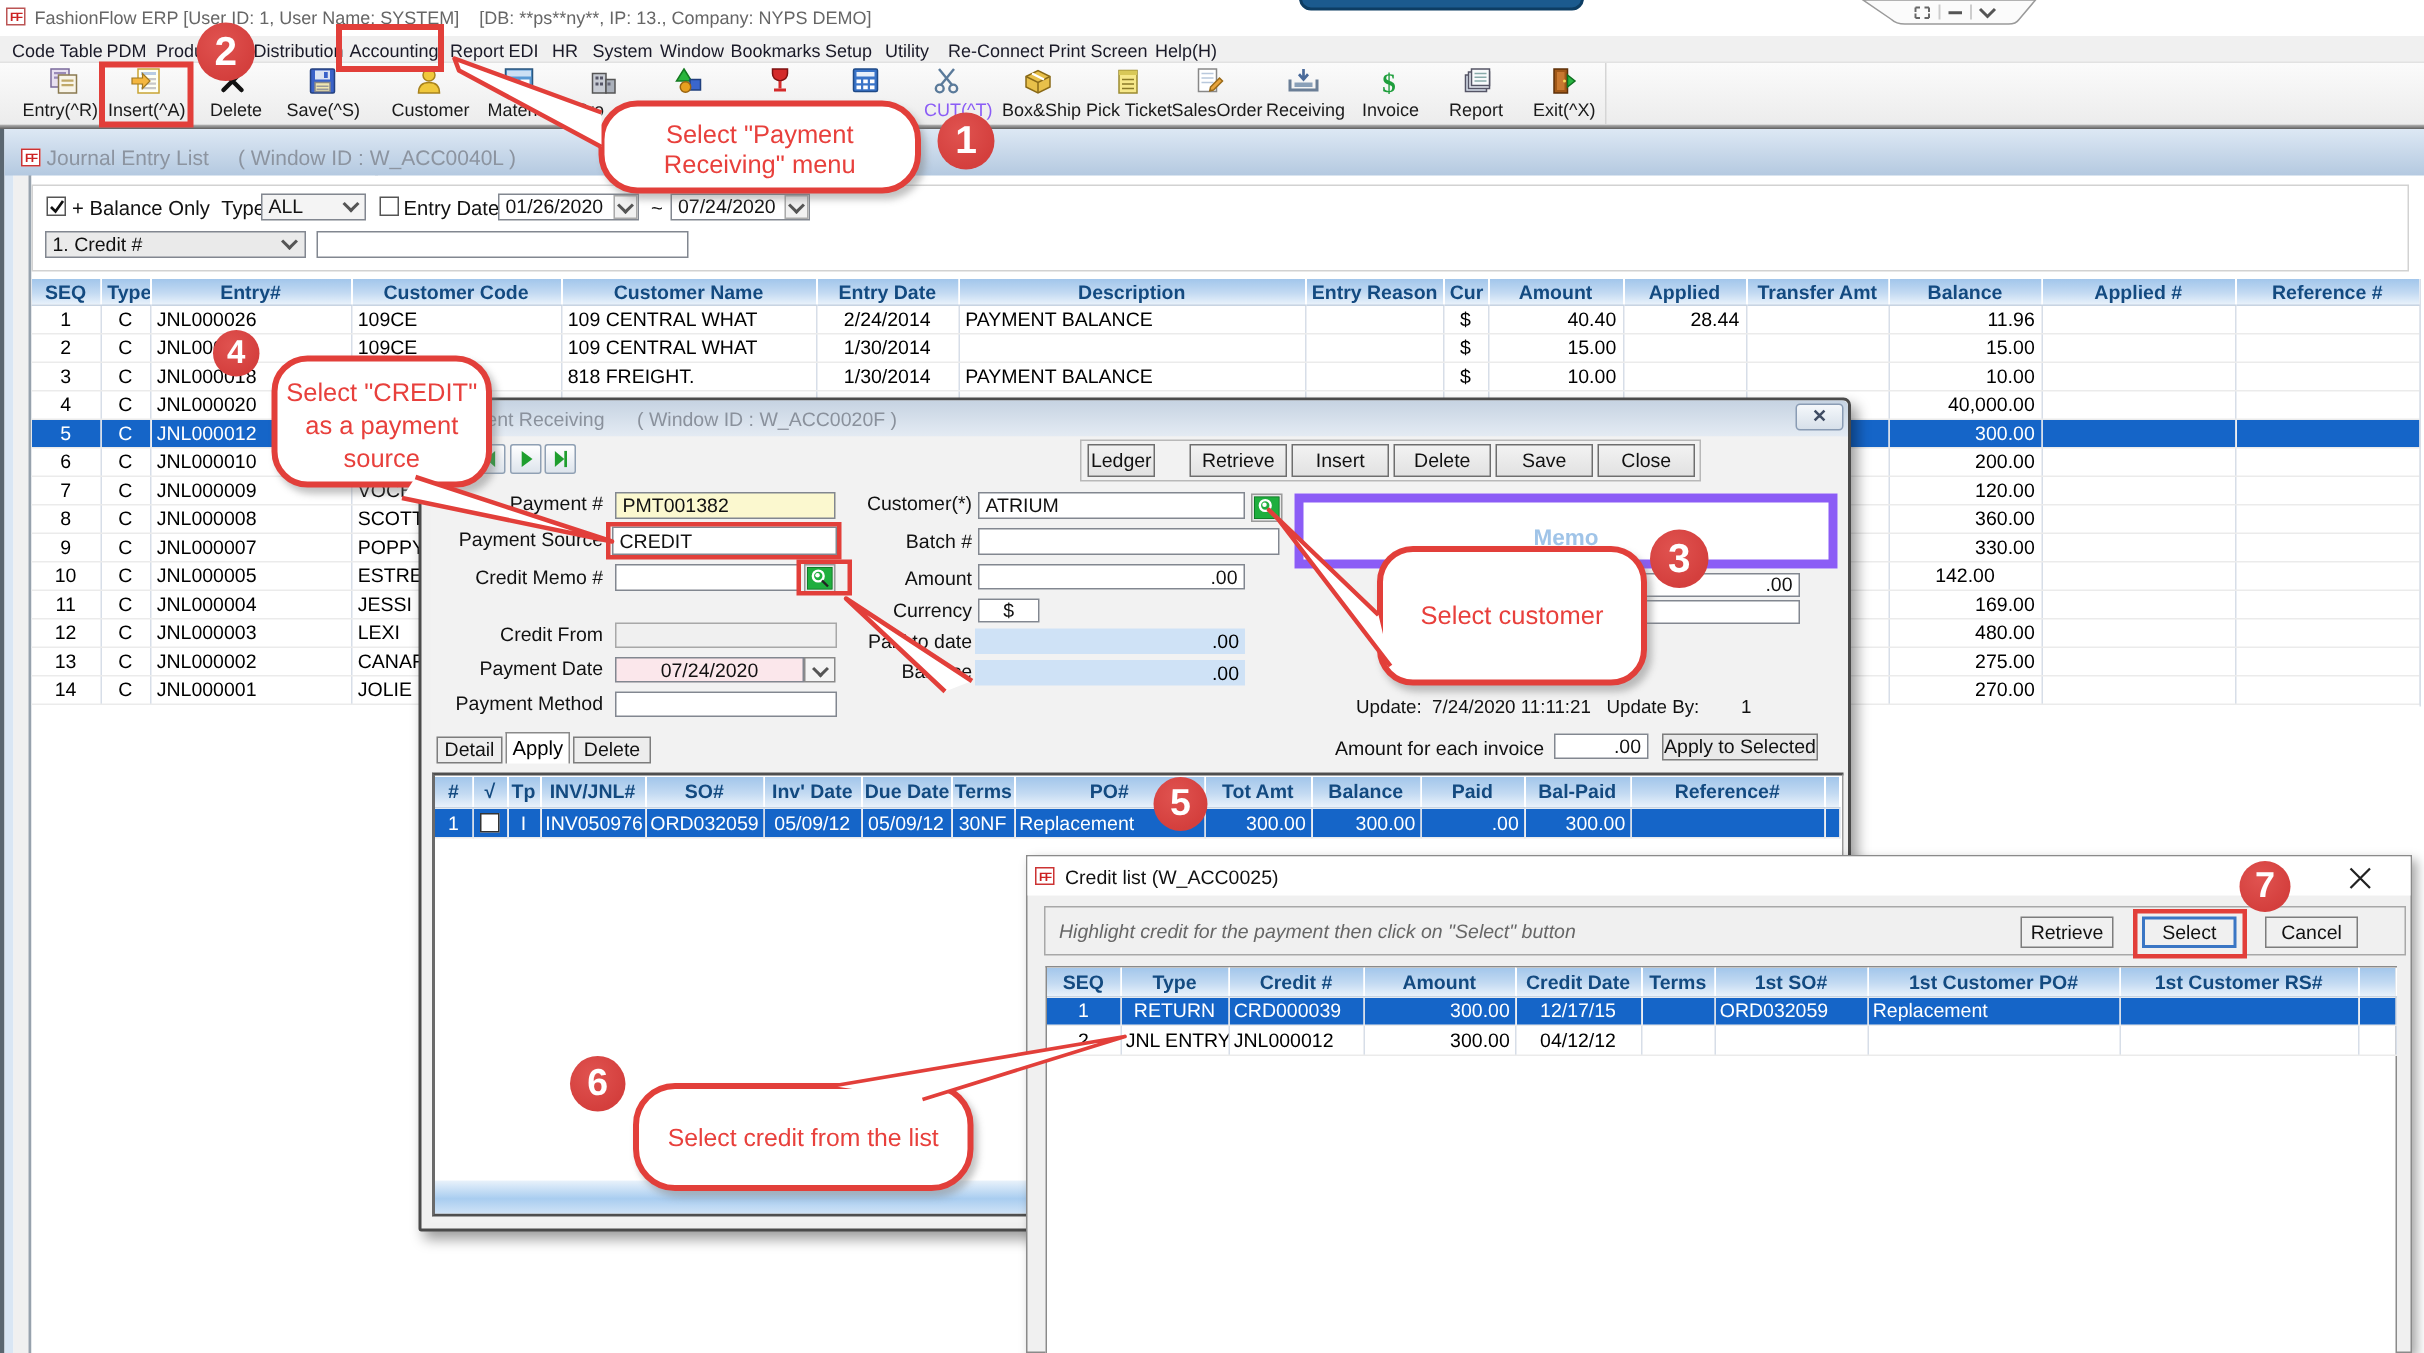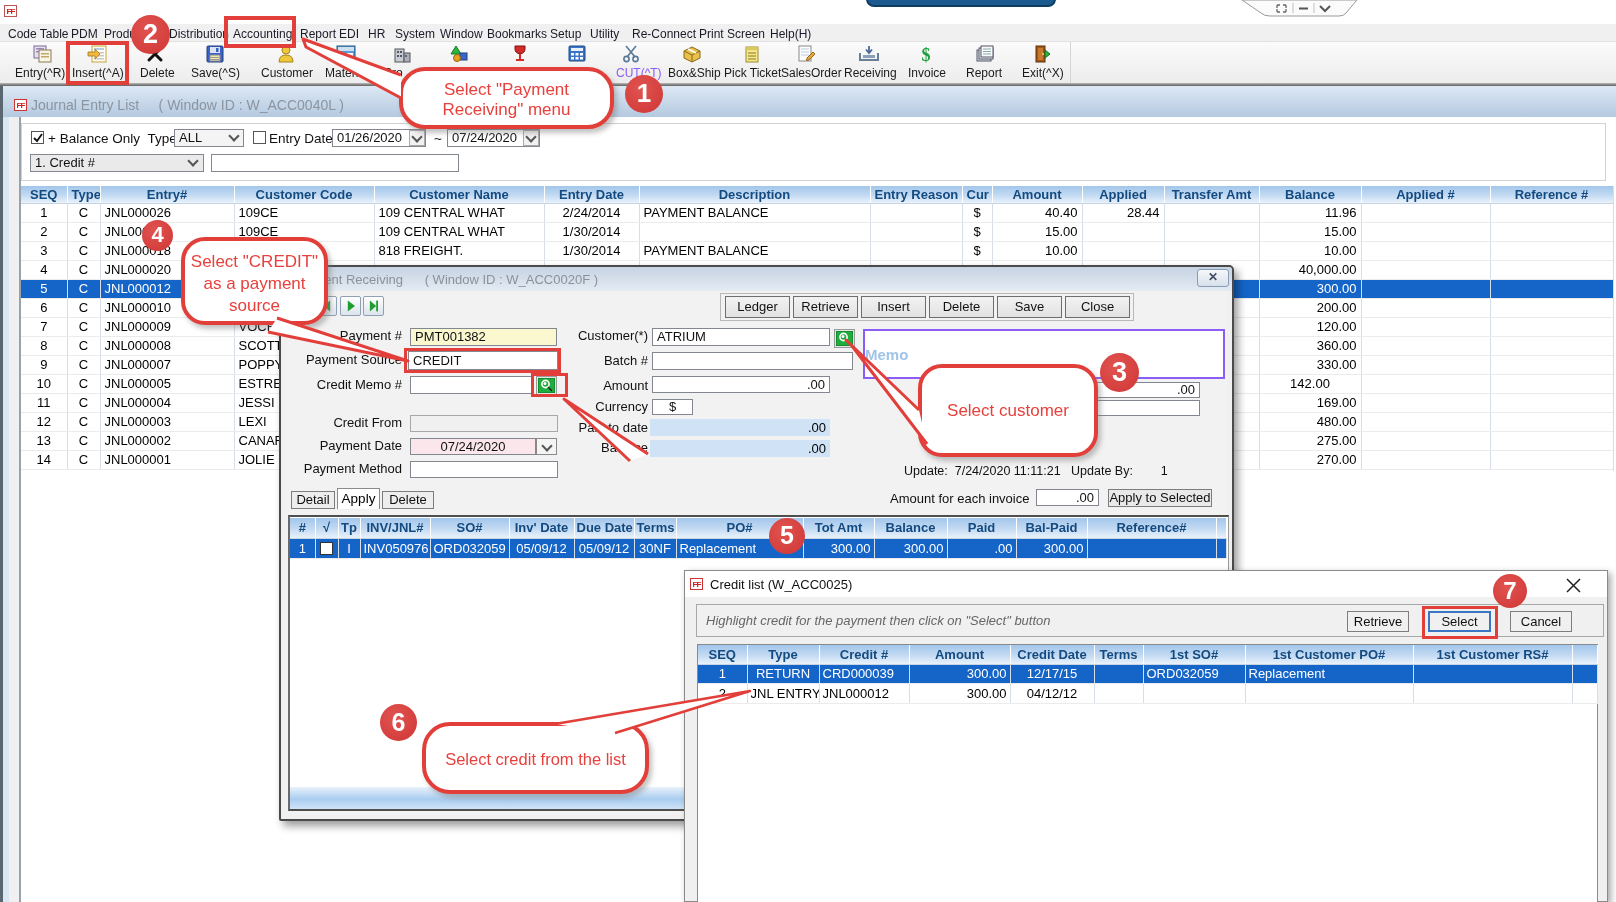--- a/index.html
+++ b/index.html
@@ -20,20 +20,21 @@
 table.grid td{overflow:hidden;white-space:nowrap;border-right:1px solid #d7dee8;border-bottom:1px solid #ebebeb;padding:0 4px;height:18px}
 table.grid .hd td{background:linear-gradient(#a2c6eb,#c3daf2 55%,#e9f2fb);color:#134a80;font-weight:bold;text-align:center;border-right:1px solid #fff;border-bottom:1px solid #c8d4e2;height:17px}
 .sel td{background:#1565c8;color:#fff}
 </style>
 </head>
 <body>
 <div id="page">
 
 <div class="ab" style="left:0;top:0;width:1616px;height:24px;background:#fff"></div>
 <div class="ab ff" style="left:4px;top:5px;width:13px;height:12px;line-height:11px;border-color:#b55;">FF</div>
+<div class="ab" style="left:23px;top:5px;font-size:12px;color:#666">FashionFlow ERP [User ID: 1, User Name: SYSTEM]&nbsp;&nbsp;&nbsp;&nbsp;[DB: **ps**ny**, IP: 13., Company: NYPS DEMO]</div>
 
 <div class="ab" style="left:866px;top:-12px;width:190px;height:19px;background:#1b5a8e;border:2px solid #0d3d63;border-radius:8px"></div>
 
 <svg class="ab" style="left:1240px;top:0" width="120" height="20" viewBox="0 0 120 20">
 <path d="M2,0 L117,0 L106,13 Q104,16 99,16 L30,16 Q24,16 21,13 Z" fill="#fbfbfb" stroke="#9a9a9a" stroke-width="1"></path>
 <g stroke="#666" stroke-width="1.3" fill="none">
 <path d="M37,5 l3,0 m-3,0 l0,3 M46,5 l-3,0 m3,0 l0,3 M37,12 l3,0 m-3,0 l0,-3 M46,12 l-3,0 m3,0 l0,-3"></path>
 <line x1="53" y1="3" x2="53" y2="13" stroke="#ccc"></line>
 <line x1="59" y1="8.5" x2="68" y2="8.5" stroke="#555" stroke-width="2"></line>
 <line x1="74" y1="3" x2="74" y2="13" stroke="#ccc"></line>
@@ -527,21 +528,21 @@
         <rect x="5" y="4" width="2" height="12" fill="#1e9e2e"></rect>
       </svg></div>
     <div class="mbtn" style="left:340px;top:296px;width:21px;height:20px;z-index:12"><svg width="19" height="18" viewBox="0 0 20 20">
         <path d="M7,4 L15,10 L7,16 Z" fill="#1e9e2e"></path>
       </svg></div>
     <div class="mbtn" style="left:363px;top:296px;width:21px;height:20px;z-index:12"><svg width="19" height="18" viewBox="0 0 20 20">
         <path d="M6,4 L13,10 L6,16 Z" fill="#1e9e2e"></path>
         <rect x="13" y="4" width="2" height="12" fill="#1e9e2e"></rect>
       </svg></div>
     <div class="ab" style="left:720px;top:293px;width:414px;height:28px;border:1px solid #b8b8b8;z-index:12"></div>
-    <div class="btn" style="left:725px;top:296px;width:65px;height:22px;line-height:20px;z-index:12;border-color:#6e6e6e;background:linear-gradient(#f2f2f2,#e2e2e2)">Ledger</div>
+    <div class="btn" style="left:725px;top:296px;width:45px;height:22px;line-height:20px;z-index:12;border-color:#6e6e6e;background:linear-gradient(#f2f2f2,#e2e2e2)">Ledger</div>
     <div class="btn" style="left:793px;top:296px;width:65px;height:22px;line-height:20px;z-index:12;border-color:#6e6e6e;background:linear-gradient(#f2f2f2,#e2e2e2)">Retrieve</div>
     <div class="btn" style="left:861px;top:296px;width:65px;height:22px;line-height:20px;z-index:12;border-color:#6e6e6e;background:linear-gradient(#f2f2f2,#e2e2e2)">Insert</div>
     <div class="btn" style="left:929px;top:296px;width:65px;height:22px;line-height:20px;z-index:12;border-color:#6e6e6e;background:linear-gradient(#f2f2f2,#e2e2e2)">Delete</div>
     <div class="btn" style="left:997px;top:296px;width:65px;height:22px;line-height:20px;z-index:12;border-color:#6e6e6e;background:linear-gradient(#f2f2f2,#e2e2e2)">Save</div>
     <div class="btn" style="left:1065px;top:296px;width:65px;height:22px;line-height:20px;z-index:12;border-color:#6e6e6e;background:linear-gradient(#f2f2f2,#e2e2e2)">Close</div>
     <div class="lbl" style="left:282px;top:328px;width:120px">Payment #</div>
     <div class="lbl" style="left:282px;top:352px;width:120px">Payment Source</div>
     <div class="lbl" style="left:282px;top:377px;width:120px">Credit Memo #</div>
     <div class="lbl" style="left:282px;top:415px;width:120px">Credit From</div>
     <div class="lbl" style="left:282px;top:438px;width:120px">Payment Date</div>
@@ -571,21 +572,21 @@
         <rect x="0" y="0" width="17" height="15" fill="#1fae3e" stroke="#0c6e22"></rect>
         <circle cx="7.5" cy="6" r="3.6" fill="none" stroke="#fff" stroke-width="1.6"></circle>
         <circle cx="7" cy="5.5" r="1.5" fill="#fff"></circle>
         <line x1="10" y1="9" x2="14" y2="13" stroke="#222" stroke-width="1.6"></line>
       </svg></div>
     <div class="fld" style="left:652px;top:352px;width:201px;height:18px;z-index:12"></div>
     <div class="fld" style="left:652px;top:376px;width:178px;height:17px;text-align:right;line-height:15px;z-index:12">.00</div>
     <div class="fld" style="left:652px;top:399px;width:41px;height:16px;text-align:center;line-height:14px;z-index:12">$</div>
     <div class="ab" style="left:650px;top:419px;width:180px;height:17px;background:#cfe2f6;font-size:13px;text-align:right;padding:1px 4px;z-index:12">.00</div>
     <div class="ab" style="left:650px;top:440px;width:180px;height:17px;background:#cfe2f6;font-size:13px;text-align:right;padding:1px 4px;z-index:12">.00</div>
-    <div class="ab" style="left:863px;top:329px;width:362px;height:50px;background:#fff;border:2px solid #8b5cf6;z-index:12;text-align:left;line-height:48px;font-size:15px;font-weight:bold;color:#a0c4e8">Memo</div>
+    <div class="ab" style="left:863px;top:329px;width:362px;height:50px;background:#fff;border:6px solid #8b5cf6;z-index:12;text-align:center;line-height:48px;font-size:15px;font-weight:bold;color:#a0c4e8">Memo</div>
     <div class="fld" style="left:1048px;top:382px;width:152px;height:16px;text-align:right;line-height:14px;z-index:12">.00</div>
     <div class="fld" style="left:1048px;top:400px;width:152px;height:16px;z-index:12"></div>
     <div class="ab" style="left:904px;top:464px;font-size:12.5px;color:#111;z-index:12">Update:&nbsp; 7/24/2020 11:11:21&nbsp;&nbsp;&nbsp;Update By:&nbsp;&nbsp;&nbsp;&nbsp;&nbsp;&nbsp;&nbsp;&nbsp;1</div>
     <div class="ab" style="left:890px;top:491px;font-size:13px;color:#111;z-index:12">Amount for each invoice</div>
     <div class="fld" style="left:1036px;top:489px;width:63px;height:17px;text-align:right;line-height:15px;z-index:12">.00</div>
     <div class="btn" style="left:1108px;top:489px;width:104px;height:18px;line-height:16px;z-index:12">Apply to Selected</div>
     <div class="btn" style="left:291px;top:491px;width:44px;height:18px;line-height:16px;z-index:12;background:#ededed">Detail</div>
     <div class="ab" style="left:337px;top:488px;width:43px;height:21px;background:#fff;border:1px solid #8a8a8a;border-bottom:none;font-size:13.5px;text-align:center;line-height:19px;z-index:13">Apply</div>
     <div class="btn" style="left:382px;top:491px;width:52px;height:18px;line-height:16px;z-index:12;background:#ededed">Delete</div>
     <div class="ab" style="left:288px;top:515px;width:941px;height:296px;background:#fff;border-top:2.5px solid #4f4f4f;border-left:2px solid #6a6a6a;border-right:1px solid #9a9a9a;border-bottom:2px solid #4f4f4f;z-index:12" id="prgridwrap"></div>

